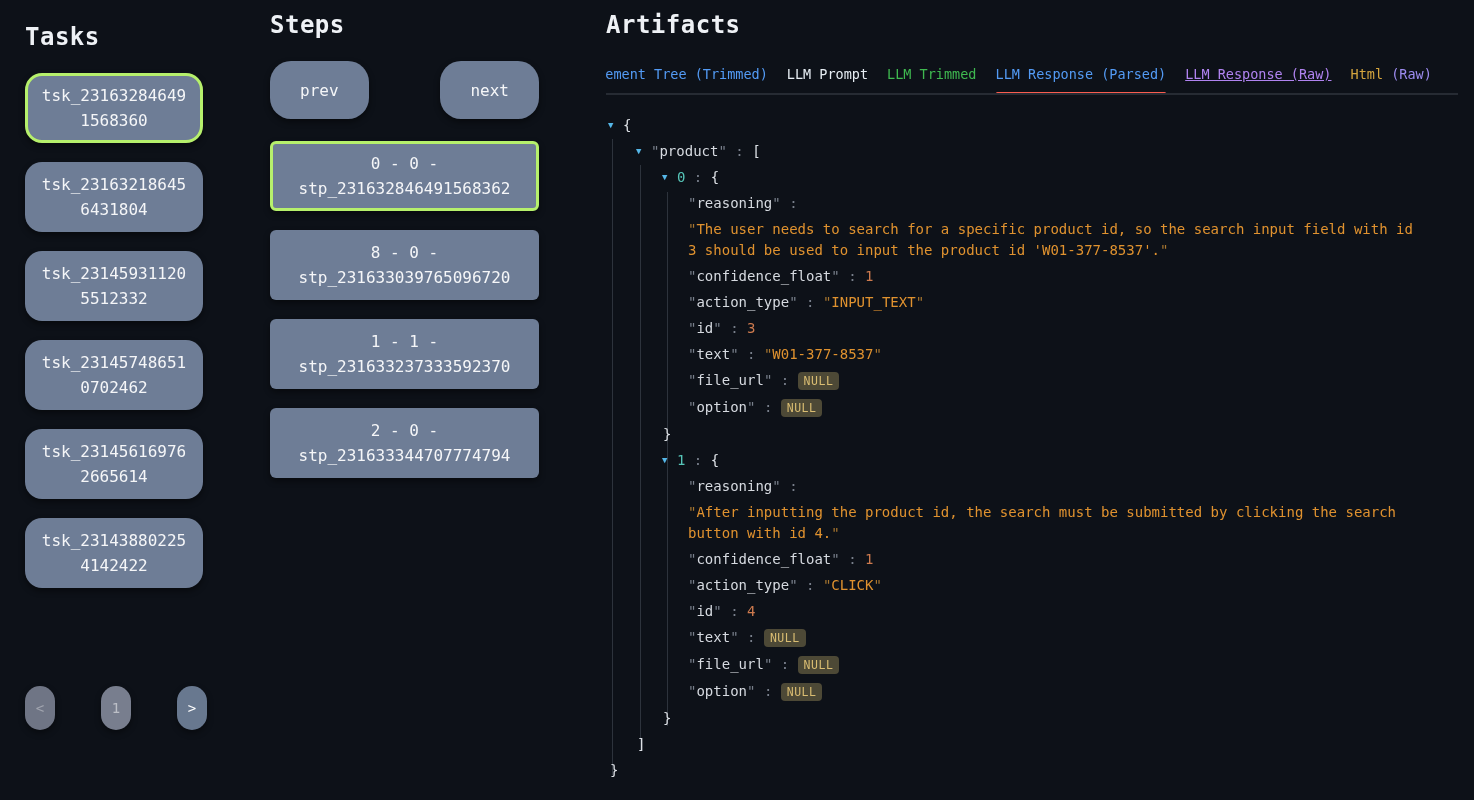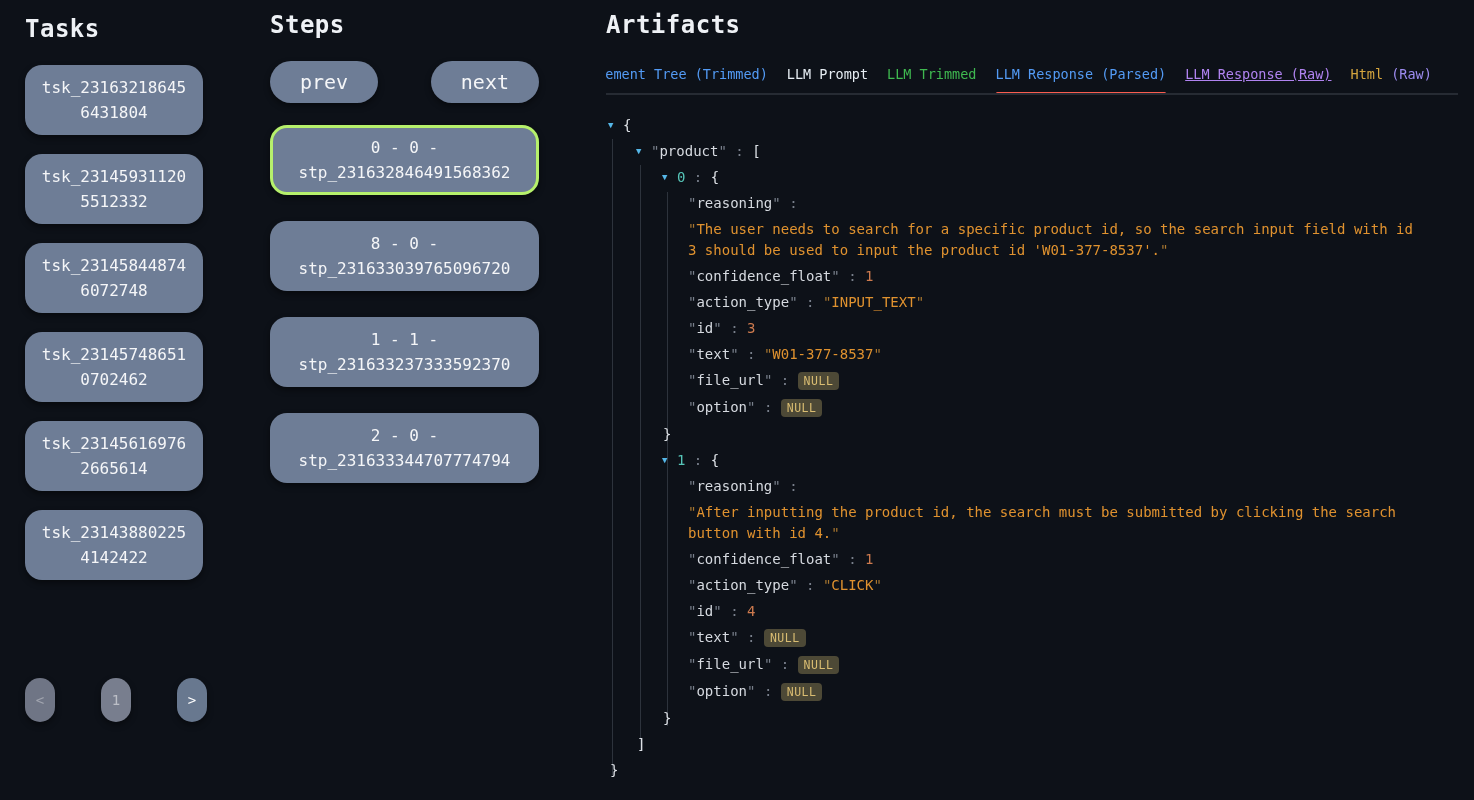--- a/index.html
+++ b/index.html
@@ -12,40 +12,40 @@
   *{box-sizing:border-box;margin:0;padding:0;}
   html,body{width:1474px;height:800px;overflow:hidden;}
   body{
     background:var(--bg);
     font-family:"DejaVu Sans Mono","Liberation Mono",monospace;
     color:#e8eaee; position:relative;
   }
   h1{font-size:24px;font-weight:600;color:#eef1f5;letter-spacing:.5px;line-height:31px;margin-top:10px;}
 
   
-  .tasks{position:absolute;left:25px;top:4px;bottom:0;width:178px;}
+  .tasks{position:absolute;left:25px;top:12px;bottom:0;width:178px;}
   .steps{position:absolute;left:270px;top:0;bottom:0;width:269px;}
   .artifacts{position:absolute;left:606px;top:0;right:16px;bottom:0;}
 
   
   .pill-btn{
     display:flex;align-items:center;justify-content:center;text-align:center;
     background:var(--btn-bg);color:var(--btn-text);
     border:3px solid transparent;border-radius:17px;
     font-family:inherit;font-size:16px;line-height:25px;
     box-shadow:0 3px 6px rgba(0,0,0,.45);cursor:pointer;width:100%;
   }
   .task-btn{min-height:68px;padding:7px 11px;margin-bottom:19px;word-break:break-all;}
-  .step-btn{min-height:68px;padding:7px 11px;margin-bottom:26px;}
+  .step-btn{min-height:68px;padding:7px 11px;margin-bottom:19px;border-radius:6px;}
   .selected{border-color:var(--accent);}
   #task-list{margin-top:20px;}
   .stepnav{display:flex;justify-content:space-between;margin-top:20px;margin-bottom:22px;}
   .nav-btn{
     background:var(--btn-bg);color:var(--btn-text);border:none;border-radius:21px;
-    height:42px;padding:0 30px;font-family:inherit;font-size:20px;
+    height:58px;padding:0 30px;font-family:inherit;font-size:16px;
     box-shadow:0 3px 6px rgba(0,0,0,.45);cursor:pointer;
   }
 
   
   .pagination{position:absolute;top:674px;left:0;display:flex;gap:46px;}
   .pg{
     width:30px;height:44px;border:none;border-radius:15px;font-family:inherit;
     font-size:14px;background:#68788f;color:#ffffff;cursor:pointer;
     box-shadow:0 3px 6px rgba(0,0,0,.4);
   }
@@ -85,23 +85,23 @@
     background:var(--null-bg);color:var(--null-text);font-size:11.5px;
     padding:2px 6px;border-radius:4px;letter-spacing:.5px;
   }
 </style>
 </head>
 <body>
 
 <aside class="tasks">
   <h1>Tasks</h1>
   <div id="task-list">
+      <button class="pill-btn task-btn selected">tsk_231632846491568360</button>
       <button class="pill-btn task-btn">tsk_231632186456431804</button>
       <button class="pill-btn task-btn">tsk_231459311205512332</button>
-      <button class="pill-btn task-btn">tsk_231458448746072748</button>
       <button class="pill-btn task-btn">tsk_231457486510702462</button>
       <button class="pill-btn task-btn">tsk_231456169762665614</button>
       <button class="pill-btn task-btn">tsk_231438802254142422</button>
     </div>
   <div class="pagination">
     <button class="pg pg-prev">&lt;</button>
     <button class="pg pg-page">1</button>
     <button class="pg">&gt;</button>
   </div>
 </aside>

